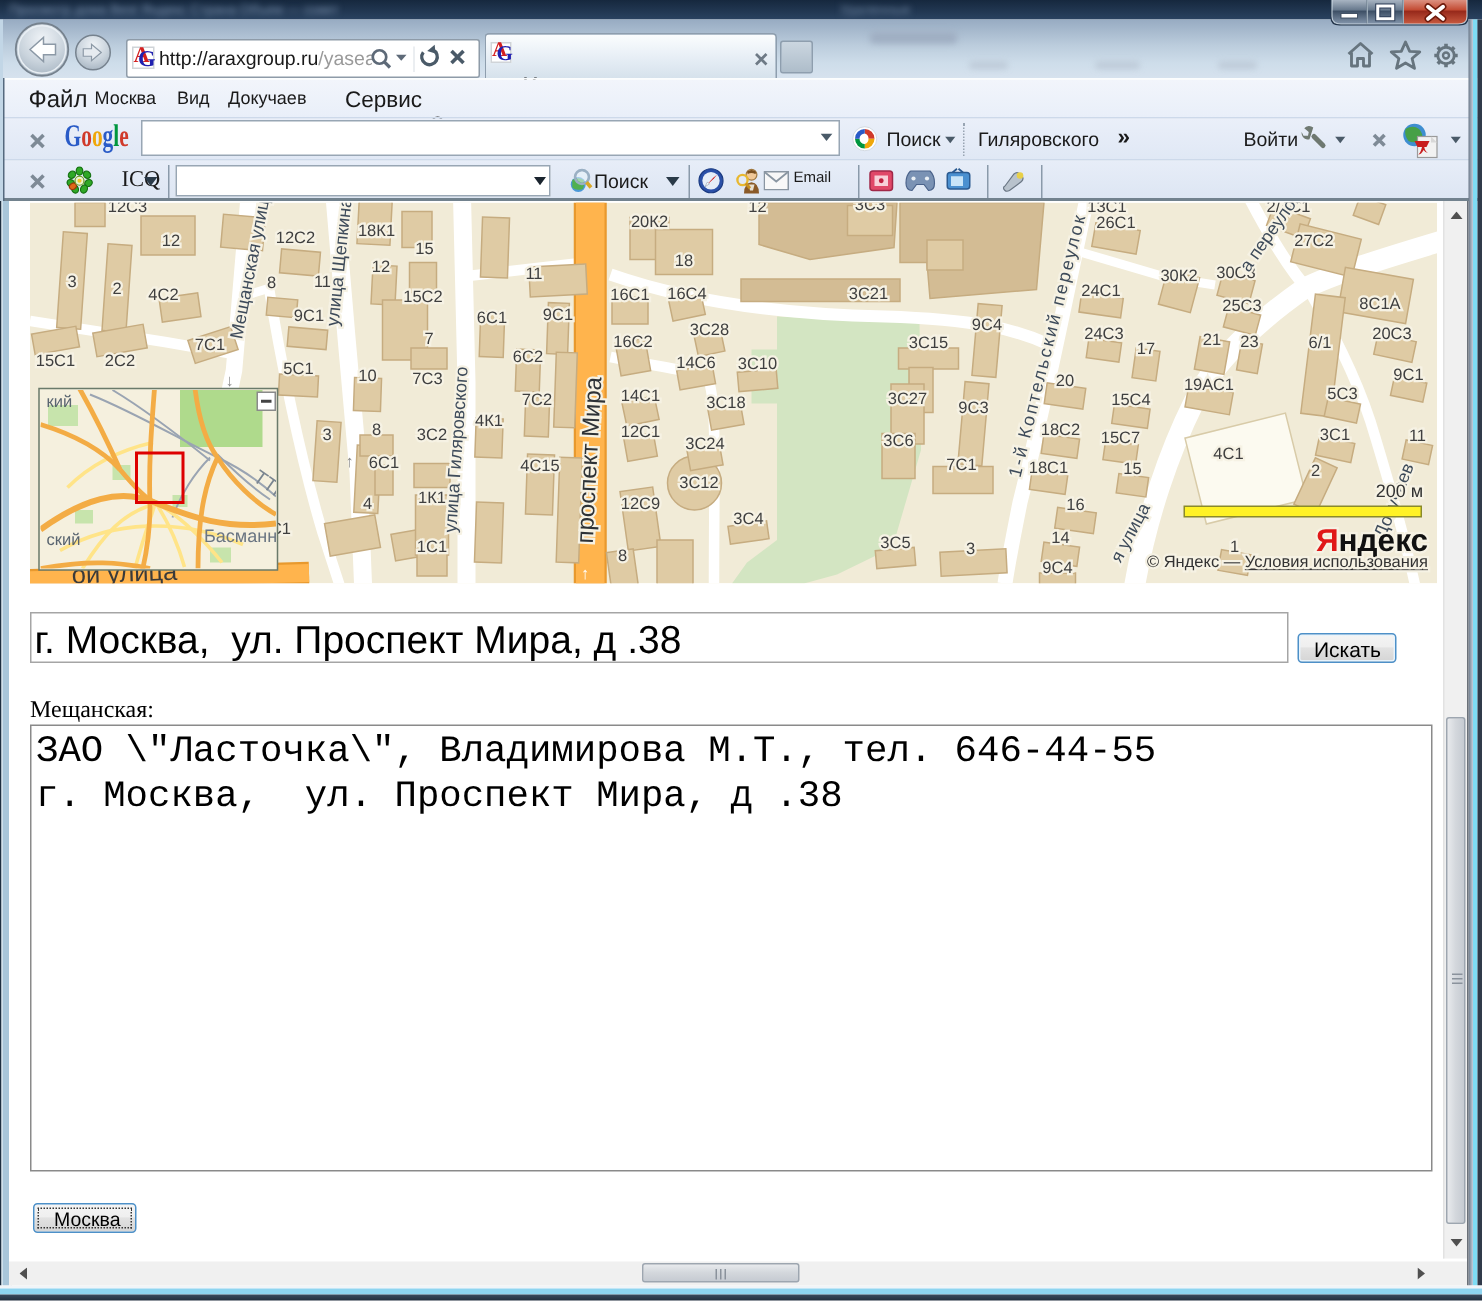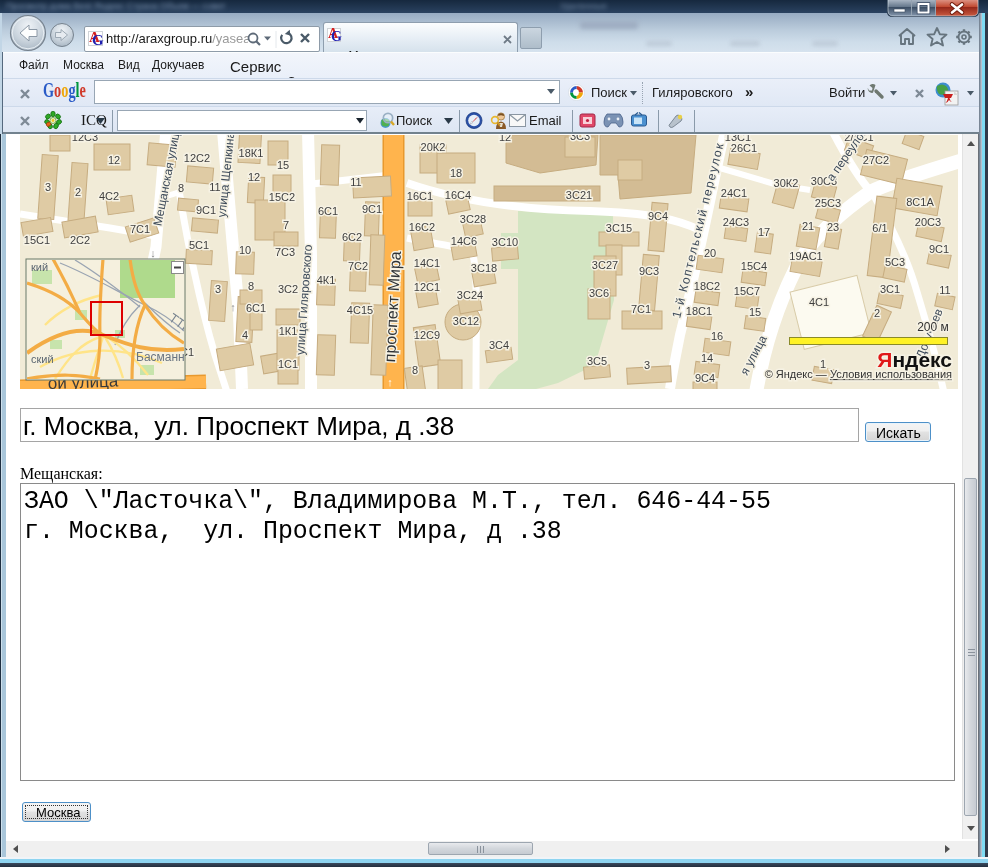--- a/index.html
+++ b/index.html
@@ -104,21 +104,21 @@
 <g stroke="#66747E" stroke-width="1.9" fill="none">
 <circle cx="74" cy="13" r="5.5"></circle>
 <circle cx="74" cy="13" r="2" stroke-width="1.6"></circle>
 <g stroke-width="2.4">
 <path d="M74,5.2 L74,7.5 M74,18.5 L74,20.8 M66.2,13 L68.5,13 M79.5,13 L81.8,13 M68.5,7.5 L70.1,9.1 M77.9,16.9 L79.5,18.5 M79.5,7.5 L77.9,9.1 M70.1,16.9 L68.5,18.5"></path>
 </g>
 </g>
 </svg>
 
 <div class="abs" style="left:2px;top:52px;width:984px;height:26px;background:linear-gradient(#F2F5FB,#E9EFF9);border-top:1px solid #FBFDFE">
-<span class="abs" style="left:17px;top:5px;font-size:12px;color:#1A1A1A">Файл</span>
+<span class="abs" style="left:17px;top:5px;font-size:16px;color:#1A1A1A">Файл</span>
 <span class="abs" style="left:61px;top:5px;font-size:12px;color:#1A1A1A">Москва</span>
 <span class="abs" style="left:116px;top:5px;font-size:12px;color:#1A1A1A">Вид</span>
 <span class="abs" style="left:150px;top:5px;font-size:12px;color:#1A1A1A">Докучаев</span>
 <span class="abs" style="left:228px;top:5px;font-size:15px;color:#1A1A1A">Сервис</span>
 <span class="abs" style="left:285px;top:22px;font-size:12px;color:#1A1A1A">Справка</span>
 </div>
 
 <div class="abs" style="left:2px;top:78px;width:984px;height:28px;background:linear-gradient(#EAEFF9,#E0E8F5);border-top:1px solid #CDD9EA">
 <svg class="abs" style="left:17px;top:9px" width="12" height="12" viewBox="0 0 12 12">
       <path d="M2,2 L10,10 M10,2 L2,10" stroke="#7E8A96" stroke-width="2.4"></path>
@@ -220,21 +220,21 @@
 <path d="M9,3.5 Q12,1 15,3.5 Q15,5 14.5,5 Q12,3.5 9.5,5 Z" fill="#7A5020"></path>
 <path d="M7,18 Q7,11 12,10.5 Q17,11 17,18 Z" fill="#8A5A28"></path>
 <path d="M10,12 L14,12 L13,16 L11,16 Z" fill="#E8E0D0"></path>
 <circle cx="6" cy="9" r="3.4" fill="none" stroke="#E8B830" stroke-width="1.6"></circle>
 <path d="M8.2,11.4 L11,14.5" stroke="#C89020" stroke-width="2"></path>
 </svg>
 <svg class="abs" style="left:507px;top:7px" width="17" height="13" viewBox="0 0 17 13">
 <rect x="0.5" y="0.5" width="16" height="12" fill="#F8F8F8" stroke="#8A96A2"></rect>
 <path d="M0.5,0.5 L8.5,7 L16.5,0.5" fill="none" stroke="#8A96A2" stroke-width="1.2"></path>
 </svg>
-<span class="abs" style="left:527px;top:6px;font-size:13px;color:#1A1A1A">Email</span>
+<span class="abs" style="left:527px;top:6px;font-size:10px;color:#1A1A1A">Email</span>
 <div class="abs" style="left:570px;top:3px;width:1px;height:22px;background:#8A9AAA"></div>
 <svg class="abs" style="left:577px;top:5px" width="17" height="17" viewBox="0 0 17 17">
 <rect x="1" y="2" width="15" height="13" rx="2" fill="#E04868" stroke="#A02848" stroke-width="1"></rect>
 <rect x="4" y="5" width="9" height="7" fill="#F8D0D8"></rect>
 <circle cx="8.5" cy="8.5" r="1.6" fill="#C02040"></circle>
 </svg>
 <svg class="abs" style="left:601px;top:6px" width="21" height="15" viewBox="0 0 21 15">
 <path d="M4,1 L17,1 Q20,4 20,9 Q20,14 16,14 L13,10 L8,10 L5,14 Q1,14 1,9 Q1,4 4,1" fill="#7A92B4" stroke="#4A628A" stroke-width="0.8"></path>
 <circle cx="6" cy="6" r="1.4" fill="#E8EEF4"></circle>
       <circle cx="15" cy="6" r="1.4" fill="#E8EEF4"></circle>

